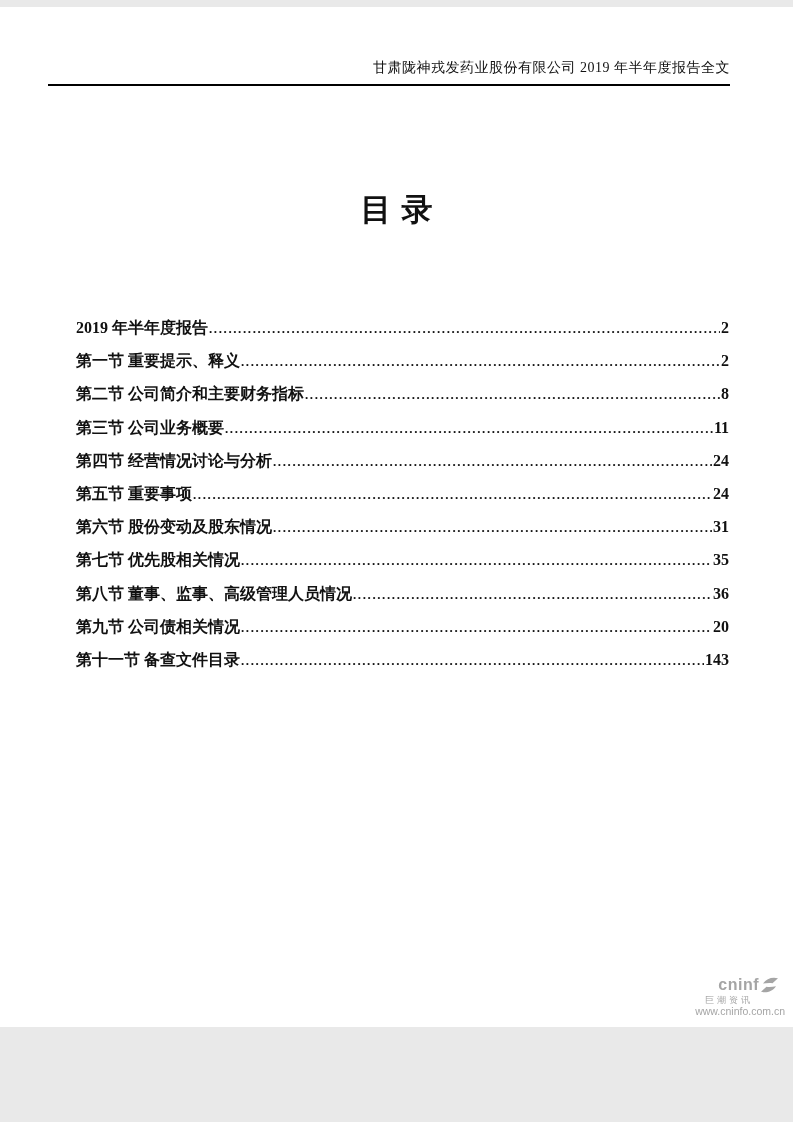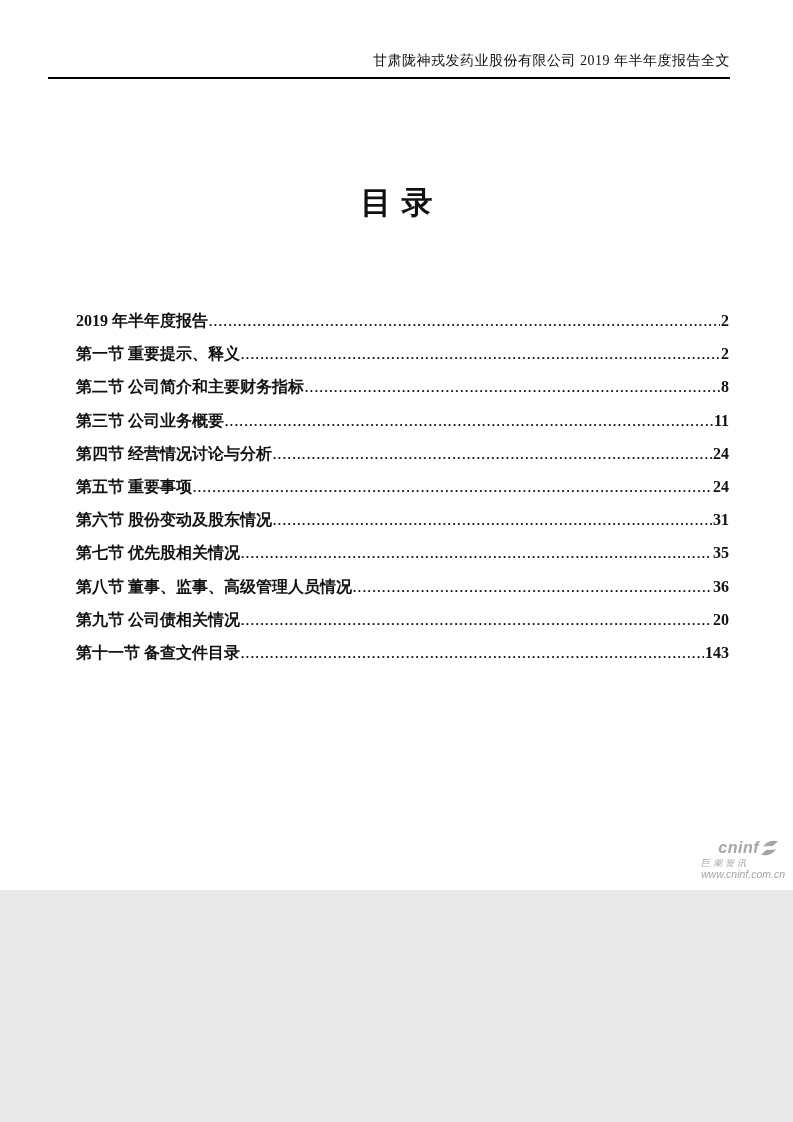--- a/index.html
+++ b/index.html
@@ -1,20 +1,20 @@
 <!DOCTYPE html>
 <html><head>
 <meta charset="utf-8">
 <style>
   html, body { margin: 0; padding: 0; background: #e9e9e9; }
   .page {
     position: relative;
     width: 793px;
-    height: 890px;
-    margin: 0 auto;
+    height: 1020px;
+    margin: 7px auto;
     background: #ffffff;
     font-family: "Liberation Serif", "DejaVu Serif", serif;
     color: #111111;
     overflow: hidden;
   }
   .doc-header {
     position: absolute;
     top: 52px;
     left: 48px;
     right: 63px;
@@ -66,25 +66,24 @@
   .footer-page-number {
     position: absolute;
     top: 1038px;
     right: 73px;
     font-size: 15px;
   }
   .cninfo-logo {
     position: absolute;
     right: 8px;
     bottom: 10px;
-    text-align: left;
+    text-align: center;
     color: #a5a5a5;
     font-family: "Liberation Sans", "DejaVu Sans", sans-serif;
     line-height: 1.15;
-    font-style: italic;
   }
   .logo-row {
     display: flex;
     align-items: center;
     justify-content: flex-end;
     gap: 1px;
     padding-right: 6px;
   }
   .logo-word {
     font-size: 16px;
@@ -173,16 +172,16 @@
     <div class="logo-row">
       <span class="logo-word">cninf</span>
       <span>
         <svg width="19" height="16" viewBox="0 0 19 16" style="display:block">
           <path d="M3 6.5 C6.5 1.2 12.5 -0.3 18 1.2 L12.5 6.2 C9.3 5.6 6 6.1 3 6.5 Z" fill="#a5a5a5"></path>
           <path d="M16 9.2 C12.5 14.6 6.5 16.2 1 14.8 L6.5 9.7 C9.7 10.2 13 9.7 16 9.2 Z" fill="#a5a5a5"></path>
         </svg>
       </span>
     </div>
     <div class="logo-cn">巨潮资讯</div>
-    <div class="logo-url">www.cninf.com.cn</div>
+    <div class="logo-url">www.cninfo.com.cn</div>
   </div>
 
 </div>
 
 </body></html>

